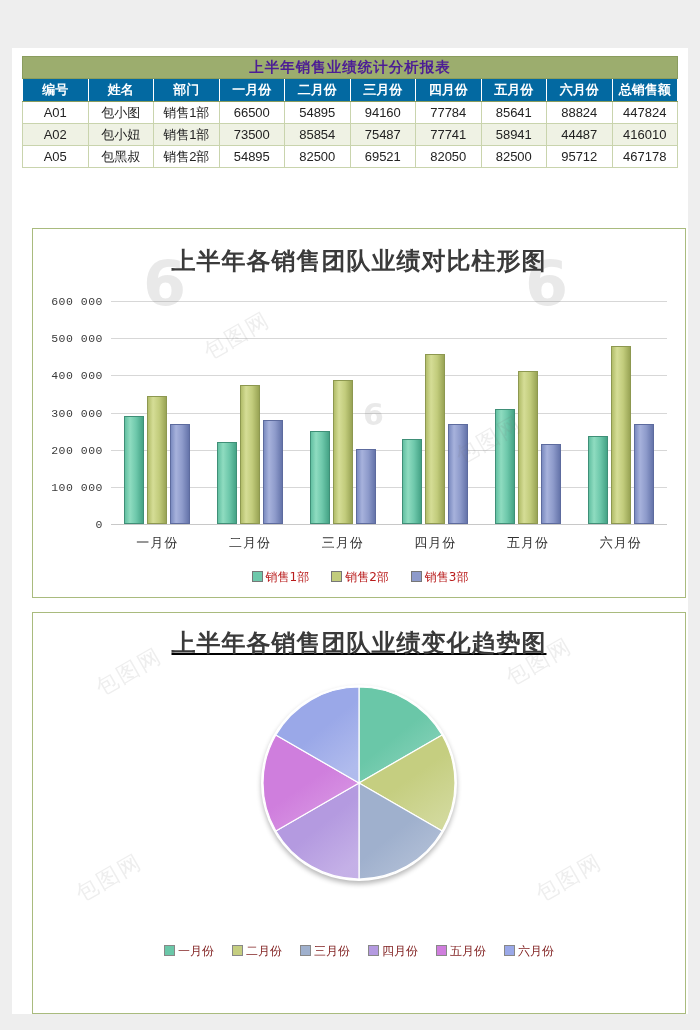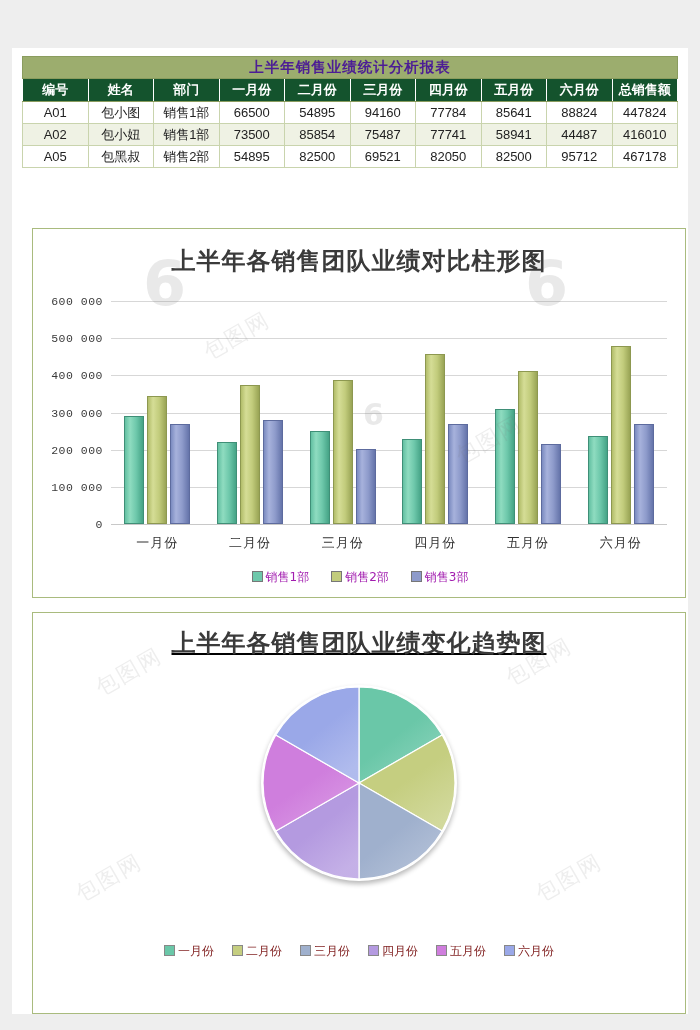--- a/index.html
+++ b/index.html
@@ -31,21 +31,21 @@
     color:#4c1d95;
     font-size:14.5px;
     font-weight:bold;
     text-align:center;
     height:21px;
     letter-spacing:1px;
     border:1px solid #8a9c5e;
     padding:0;
   }
   table.report th{
-    background:#14532d;
+    background:#0369a1;
     color:#ffffff;
     font-weight:bold;
     font-size:13px;
     height:22px;
     text-align:center;
     border:1px solid #ffffff;
     border-bottom:1px solid #8a9c5e;
     padding:0;
   }
   table.report td{
@@ -120,21 +120,21 @@
     background:linear-gradient(to right,#7b8bc0 0%,#a7b2dc 28%,#8e9bcb 62%,#6574aa 100%);
     border-color:#5d6b9e;
   }
   .xlabel{
     position:absolute;text-align:center;font-size:13px;color:#333;
     font-family:"DejaVu Sans","Liberation Sans",sans-serif;
     letter-spacing:1px;
   }
   .axis-base{position:absolute;left:78px;width:556px;height:1px;background:#c8c8c8;}
   .legend{
-    position:absolute;width:100%;text-align:center;font-size:12px;color:#a21caf;
+    position:absolute;width:100%;text-align:center;font-size:12px;color:#b91c1c;
     font-family:"DejaVu Sans","Liberation Sans",sans-serif;
   }
   .legend .item{display:inline-block;margin:0 11px;white-space:nowrap;}
   .legend .swatch{
     display:inline-block;width:9px;height:9px;margin-right:3px;
     vertical-align:-1px;border:1px solid #777;
   }
 
   
   .pie-wrap{position:absolute;left:50%;transform:translateX(-50%);top:72px;}

